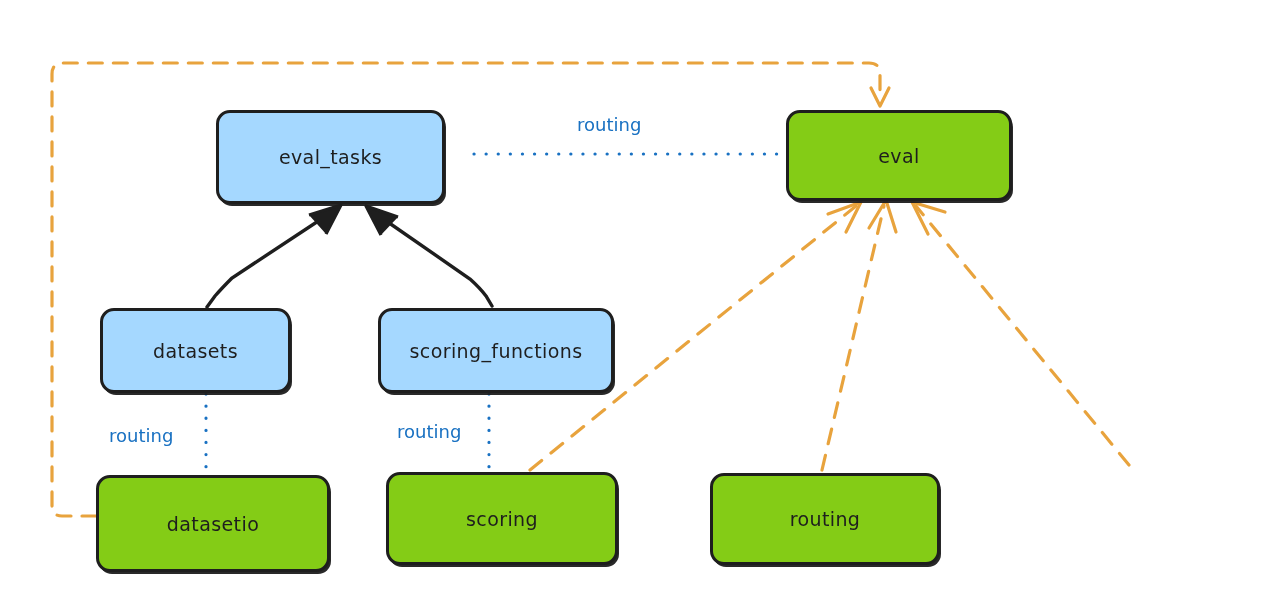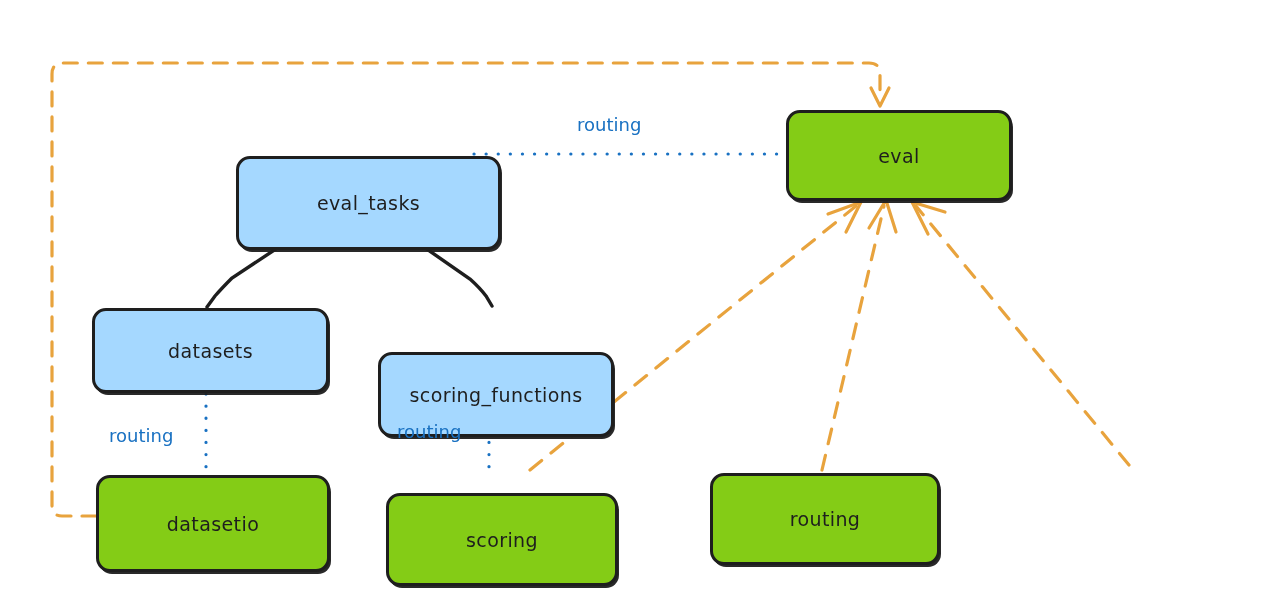--- a/index.html
+++ b/index.html
@@ -97,41 +97,41 @@
       <path d="M 869 228 L 886 200 L 896 232" fill="none" stroke="#e8a33d" stroke-width="3.2" stroke-linecap="round" stroke-linejoin="round"></path>
     </g>
 
     <g>
       <path d="M 1129 465 L 916 206" fill="none" stroke="#e8a33d" stroke-width="3.2" stroke-linecap="round" stroke-dasharray="15 12"></path>
       <path d="M 928 234 L 912 202 L 945 212" fill="none" stroke="#e8a33d" stroke-width="3.2" stroke-linecap="round" stroke-linejoin="round"></path>
     </g>
 
   </svg>
 
-  <div class="node blue" style="left:236px; top:110px; width:265px; height:94px;margin-top:46px;">
+  <div class="node blue" style="left:216px; top:110px; width:229px; height:94px;">
     <span class="node-label">eval_tasks</span>
   </div>
 
   <div class="node green" style="left:786px; top:110px; width:226px; height:91px;">
     <span class="node-label">eval</span>
   </div>
 
-  <div class="node blue" style="left:92px; top:308px; width:237px; height:85px;">
+  <div class="node blue" style="left:100px; top:308px; width:191px; height:85px;">
     <span class="node-label">datasets</span>
   </div>
 
-  <div class="node blue" style="left:378px; top:308px; width:236px; height:85px;margin-top:44px;">
+  <div class="node blue" style="left:378px; top:308px; width:236px; height:85px;">
     <span class="node-label">scoring_functions</span>
   </div>
 
   <div class="node green" style="left:96px; top:475px; width:234px; height:97px;">
     <span class="node-label">datasetio</span>
   </div>
 
-  <div class="node green" style="left:386px; top:472px; width:232px; height:93px;margin-top:21px;">
+  <div class="node green" style="left:386px; top:472px; width:232px; height:93px;">
     <span class="node-label">scoring</span>
   </div>
 
   <div class="node green" style="left:710px; top:473px; width:230px; height:92px;">
     <span class="node-label">routing</span>
   </div>
 
 
   <div class="edge-label" style="left:577px; top:114px;">routing</div>
 

